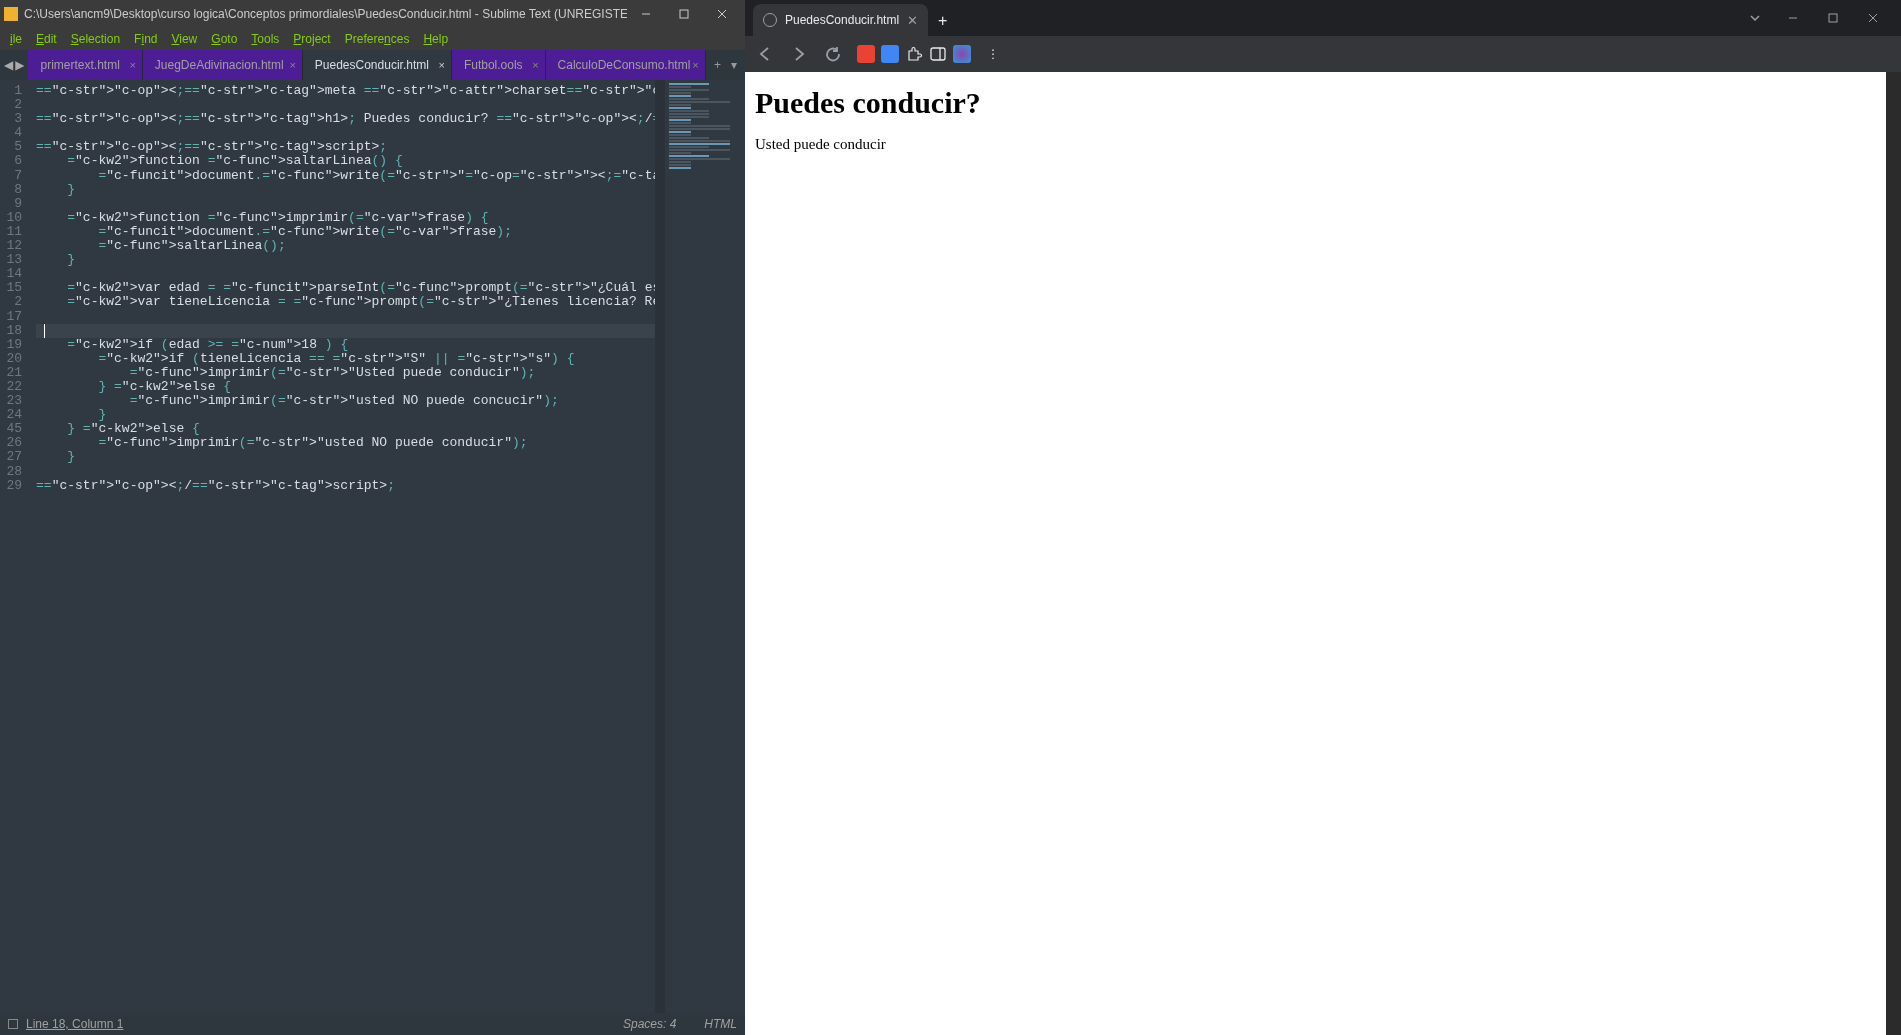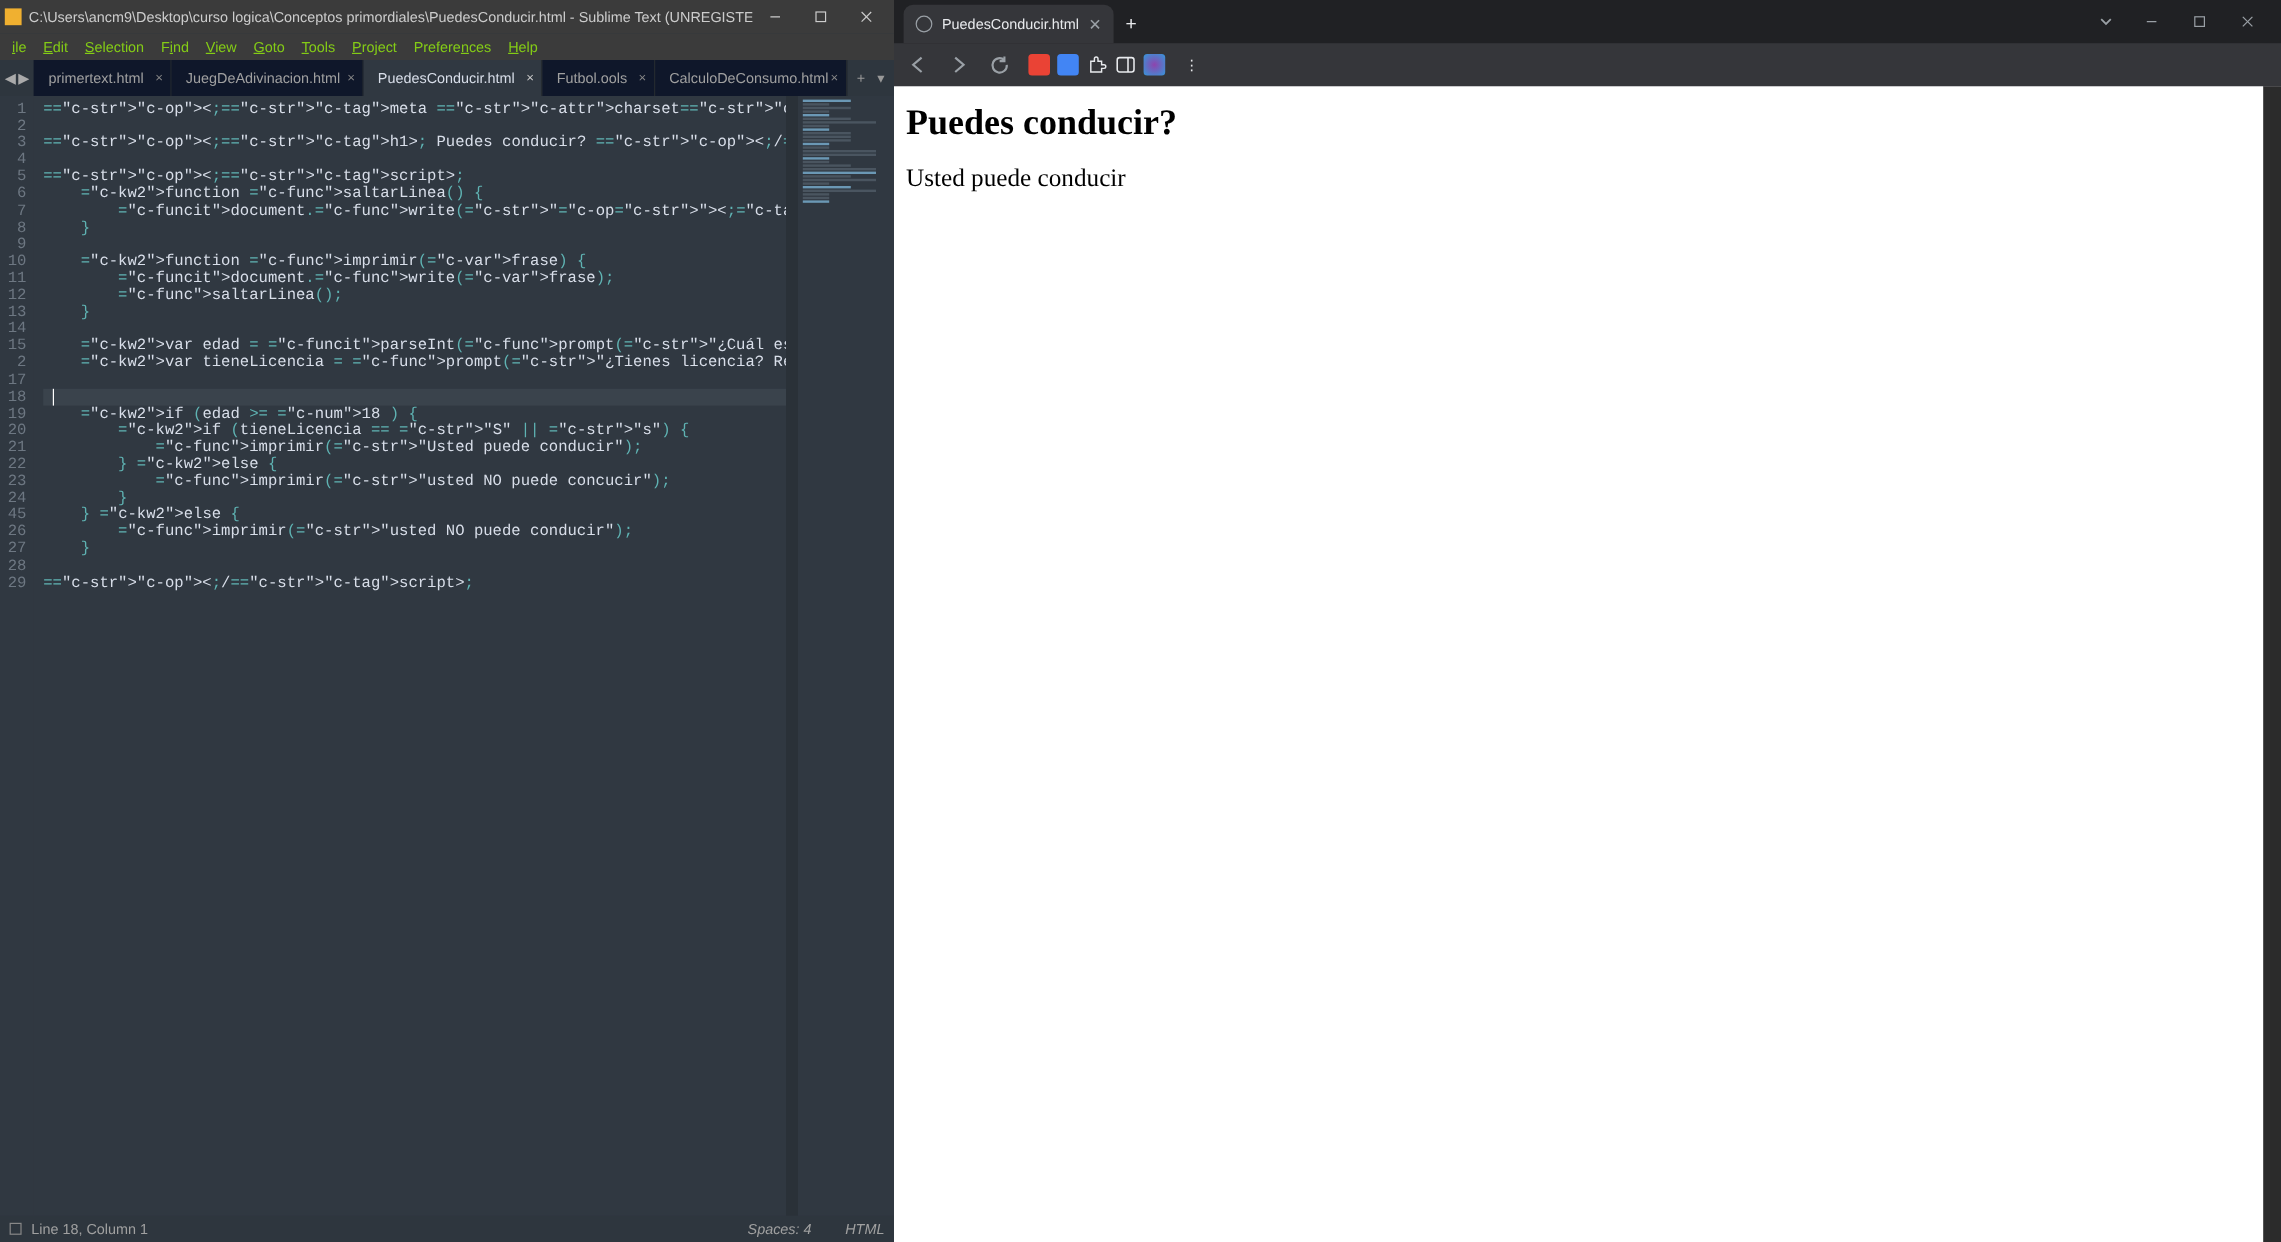--- a/index.html
+++ b/index.html
@@ -61,21 +61,21 @@
 }
 .st-nav-arrows { display:flex; align-items:center; padding:0 4px; color:#aaa; gap:2px;}
 .st-tabs { flex:1; display:flex; }
 .st-tab {
   padding: 0 22px 0 12px;
   display:flex; align-items:center;
   position: relative;
   color:#a0a0a0;
   font-size:12px;
   border-right: 1px solid #23292f;
-  background: #0f172a;
+  background: #4c1d95;
   max-width: 160px;
 }
 .st-tab.active { background:#303841; color:#d8dee9; }
 .st-tab .close-x { position:absolute; right:6px; font-size:11px; color:#888;}
 .st-tab.active .close-x { color:#ccc;}
 .st-tabs-right { display:flex; align-items:center; padding:0 8px; gap:10px; color:#999;}
 
 
 .st-editor {
   flex:1;
@@ -131,21 +131,21 @@
 .st-status {
   height: 22px;
   background: #2e363e;
   display:flex;
   align-items:center;
   color:#a0a0a0;
   font-size: 12px;
   padding: 0 8px;
 }
 .st-status .sq { width:10px;height:10px;border:1px solid #888; margin-right:8px;}
-.st-status .left { flex:1;}
+.st-status .left { flex:1;text-decoration:underline;}
 .st-status .seg { margin-left: 28px; font-style: italic; }
 
 
 .chrome {
   flex:1;
   height:1035px;
   display:flex;
   flex-direction:column;
   background:#fff;
 }
@@ -208,21 +208,21 @@
 .cr-menu { color:#e8eaed; padding:0 6px;}
 
 .cr-page {
   flex:1;
   background:#fff;
   padding: 14px 10px;
   font-family: "Times New Roman", serif;
   color:#000;
 }
 .cr-page h1 { font-size:30px; font-weight:bold; margin-bottom:16px;}
-.cr-page p { font-size:21px; }
+.cr-page p { font-size:15px; }
 
 
 .chrome-scroll { width:15px; background:#2b2b2b; }
 .chrome-body-row { flex:1; display:flex; }
 
 svg { display:block; }
 </style>
 </head>
 <body>
 

